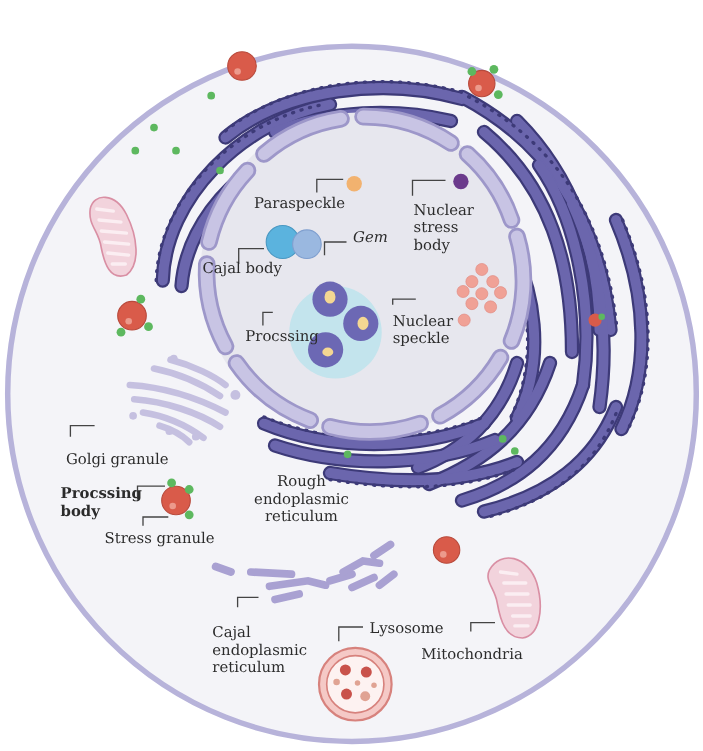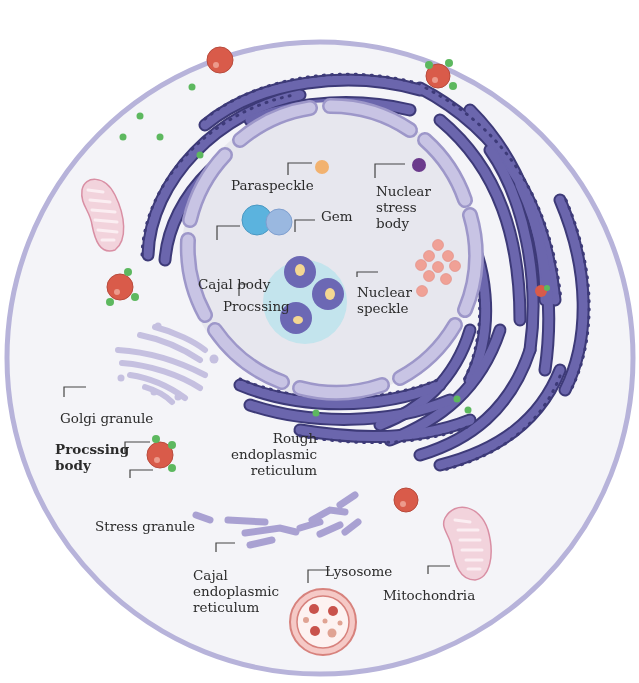--- a/index.html
+++ b/index.html
@@ -228,33 +228,33 @@
     <circle cx="160" cy="137" r="3.5"></circle>
         <circle cx="200" cy="155" r="3.5"></circle>
     <circle cx="457" cy="399" r="3.5"></circle>
         <circle cx="468" cy="410" r="3.5"></circle>
         <circle cx="316" cy="413" r="3.5"></circle>
   </g>
 </svg>
 
 
 <div class="lbl" style="left:231px;top:177px;">Paraspeckle</div>
-<div class="lbl" style="left:321px;top:208px;">Gem</div>
-<div class="lbl" style="left:198px;top:236px;margin-top:40px;">Cajal body</div>
+<div class="lbl" style="left:321px;top:208px;font-style:italic;">Gem</div>
+<div class="lbl" style="left:184px;top:236px;">Cajal body</div>
 <div class="lbl" style="left:376px;top:183px;">Nuclear
 stress
 body</div>
 <div class="lbl" style="left:223px;top:298px;">Procssing</div>
 <div class="lbl" style="left:357px;top:284px;">Nuclear
 speckle</div>
 <div class="lbl" style="left:60px;top:410px;">Golgi granule</div>
 <div class="lbl" style="left:55px;top:441px;font-weight:bold;">Procssing
 body</div>
-<div class="lbl" style="left:95px;top:482px;margin-top:36px;">Stress granule</div>
-<div class="lbl" style="left:231px;top:430px;text-align:right;">Rough
+<div class="lbl" style="left:95px;top:482px;">Stress granule</div>
+<div class="lbl" style="left:231px;top:430px;text-align:center;">Rough
 endoplasmic
 reticulum</div>
 <div class="lbl" style="left:193px;top:567px;">Cajal
 endoplasmic
 reticulum</div>
-<div class="lbl" style="left:325px;top:563px;">Lysosome</div>
+<div class="lbl" style="left:336px;top:563px;">Lysosome</div>
 <div class="lbl" style="left:383px;top:587px;">Mitochondria</div>
 </div>
 
 </body></html>

